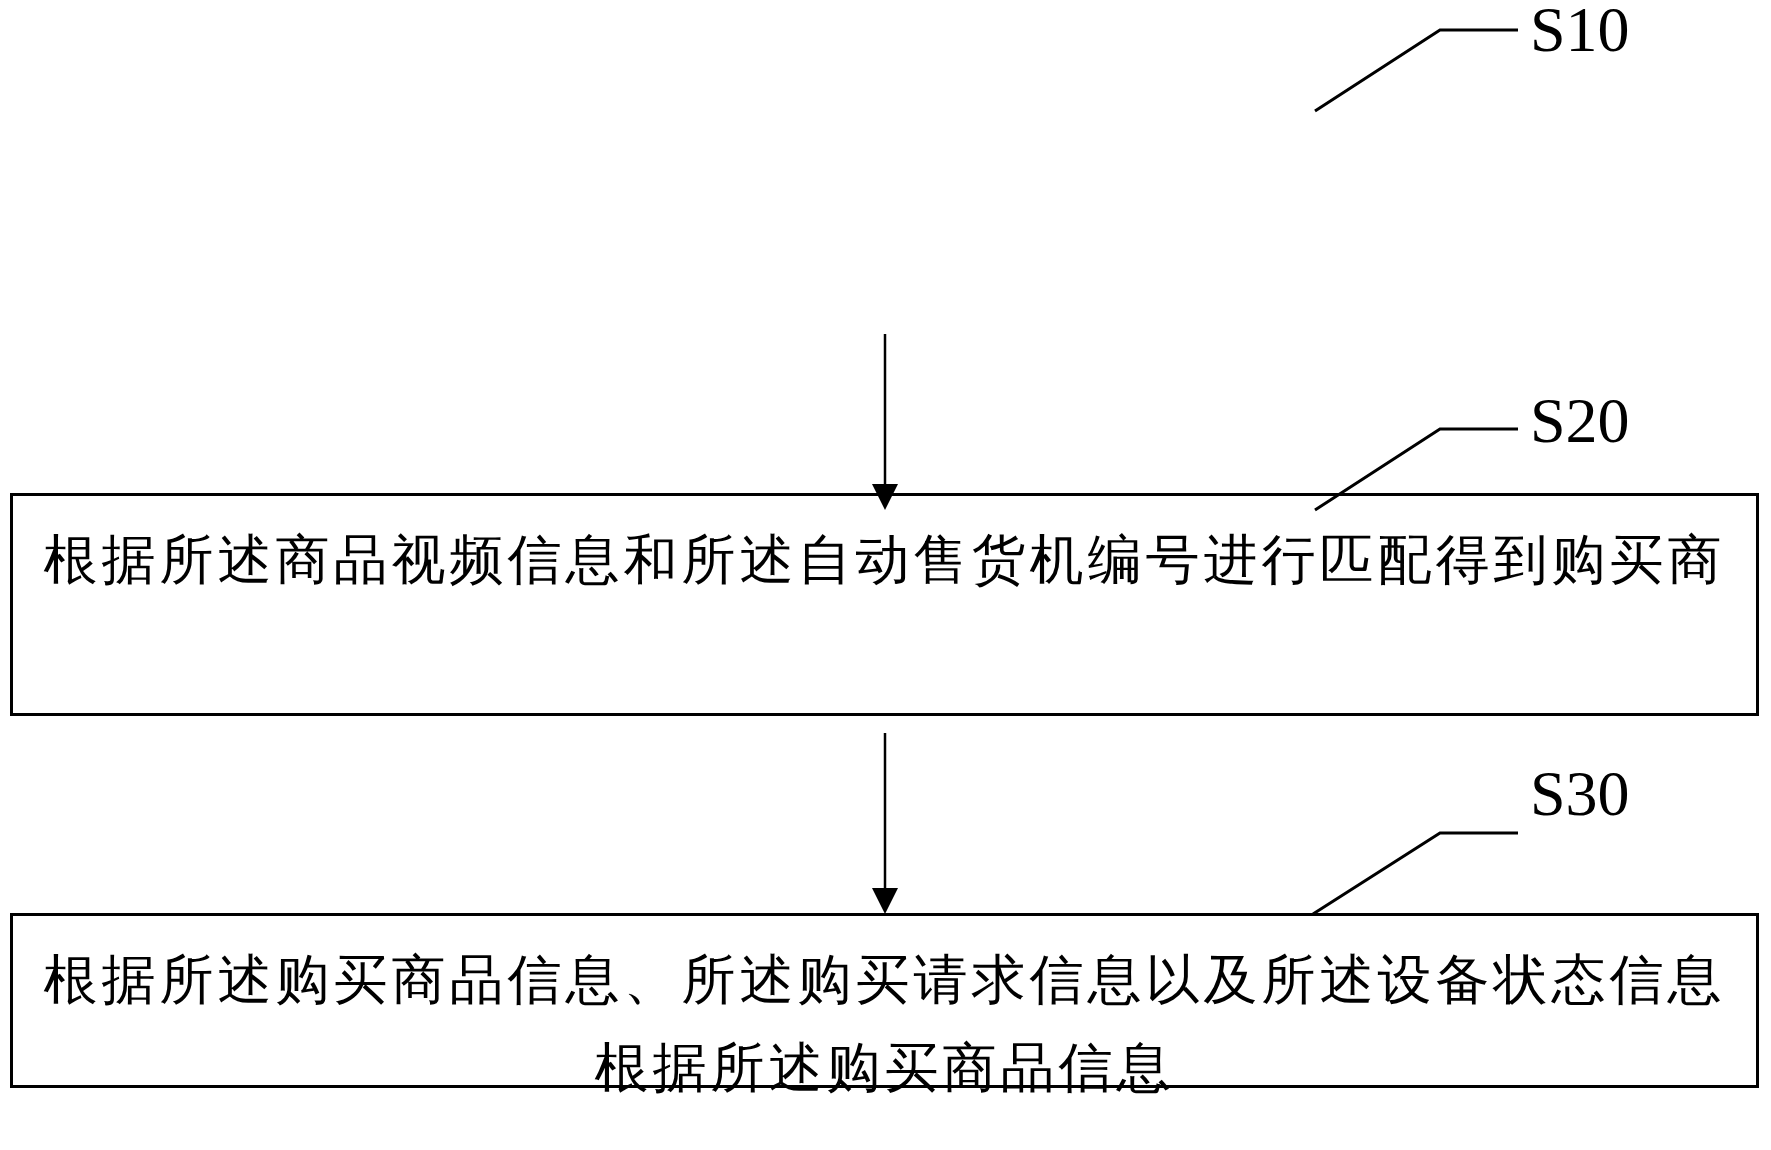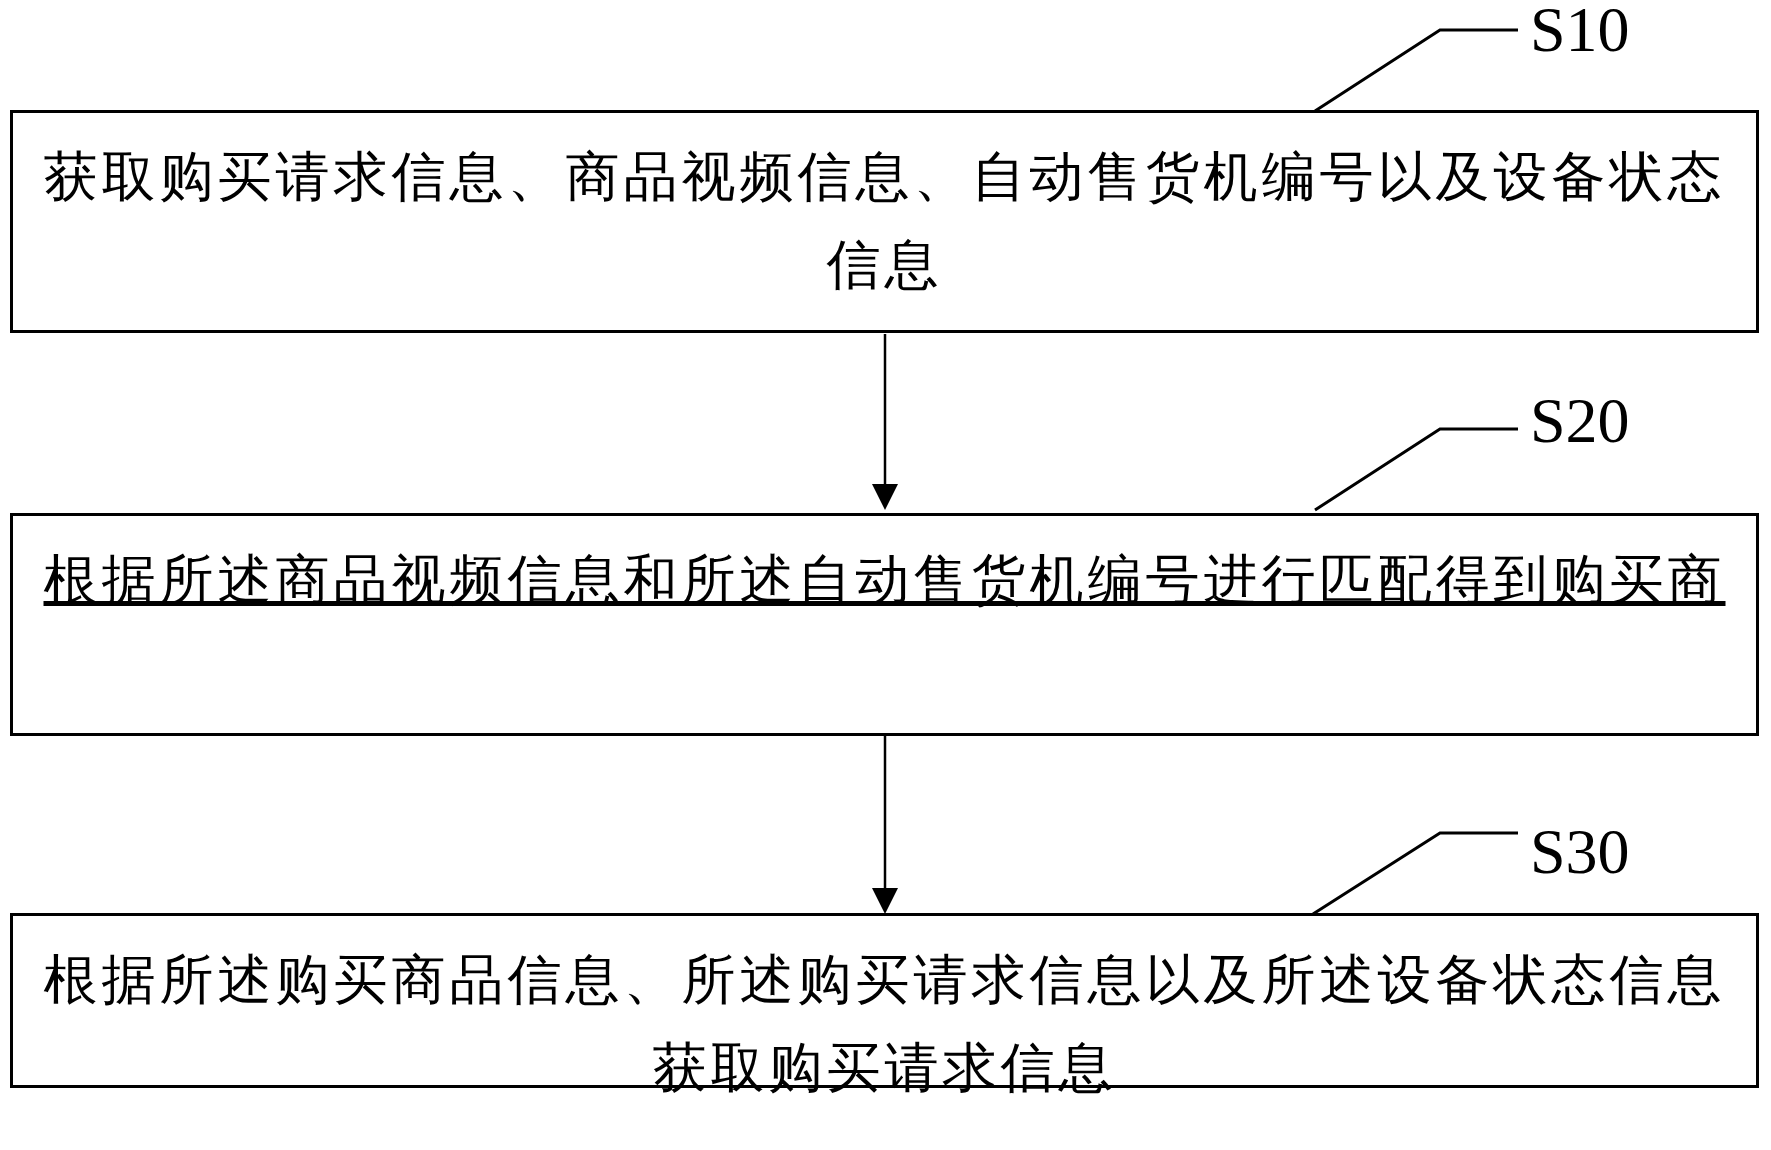--- a/index.html
+++ b/index.html
@@ -40,65 +40,61 @@
     padding-top: 20px;
     color: #000000;
   }
   .box .txt-line {
     font-size: 54px;
     line-height: 88px;
     letter-spacing: 4px;
     white-space: nowrap;
   }
   .box1 { top: 110px; }
-  .box2 { top: 513px; text-decoration: underline; }
+  .box2 { top: 493px; }
   .box3 { top: 913px; height: 175px; }
   .slabel {
     position: absolute;
     left: 1530px;
     height: 64px;
     line-height: 64px;
     font-size: 64px;
     color: #000000;
     font-family: "Liberation Serif", serif;
     white-space: nowrap;
   }
   .slabel1 { top: -2px; }
   .slabel2 { top: 389px; }
-  .slabel3 { top: 820px; }
+  .slabel3 { top: 762px; }
 </style>
 </head>
 <body>
 
 <div class="canvas">
 
   <svg class="overlay" width="1771" height="1150" viewBox="0 0 1771 1150" xmlns="http://www.w3.org/2000/svg">
 
     <polyline class="conn" points="1315,111 1440,30 1518,30" stroke="#000000"></polyline>
     <polyline class="conn" points="1315,510 1440,429 1518,429" stroke="#000000"></polyline>
     <polyline class="conn" points="1313,914 1440,833 1518,833" stroke="#000000"></polyline>
 
     <line class="arrow-line" x1="885" y1="334" x2="885" y2="487" stroke="#000000"></line>
     <polygon points="872,484 898,484 885,510" fill="#000000"></polygon>
 
     <line class="arrow-line" x1="885" y1="733" x2="885" y2="891" stroke="#000000"></line>
     <polygon points="872,888 898,888 885,914" fill="#000000"></polygon>
   </svg>
 
-  <div class="box box1">
-    <div class="txt-line">获取购买请求信息、商品视频信息、自动售货机编号以及设备状态</div>
-    <div class="txt-line">信息</div>
-  </div>
 
   <div class="box box2">
     <div class="txt-line">根据所述商品视频信息和所述自动售货机编号进行匹配得到购买商</div>
   </div>
 
   <div class="box box3">
     <div class="txt-line">根据所述购买商品信息、所述购买请求信息以及所述设备状态信息</div>
-    <div class="txt-line">获取购买请求信息</div>
+    <div class="txt-line">根据所述购买商品信息</div>
   </div>
 
   <div class="slabel slabel1">S10</div>
   <div class="slabel slabel2">S20</div>
   <div class="slabel slabel3">S30</div>
 
 </div>
 
 </body></html>

